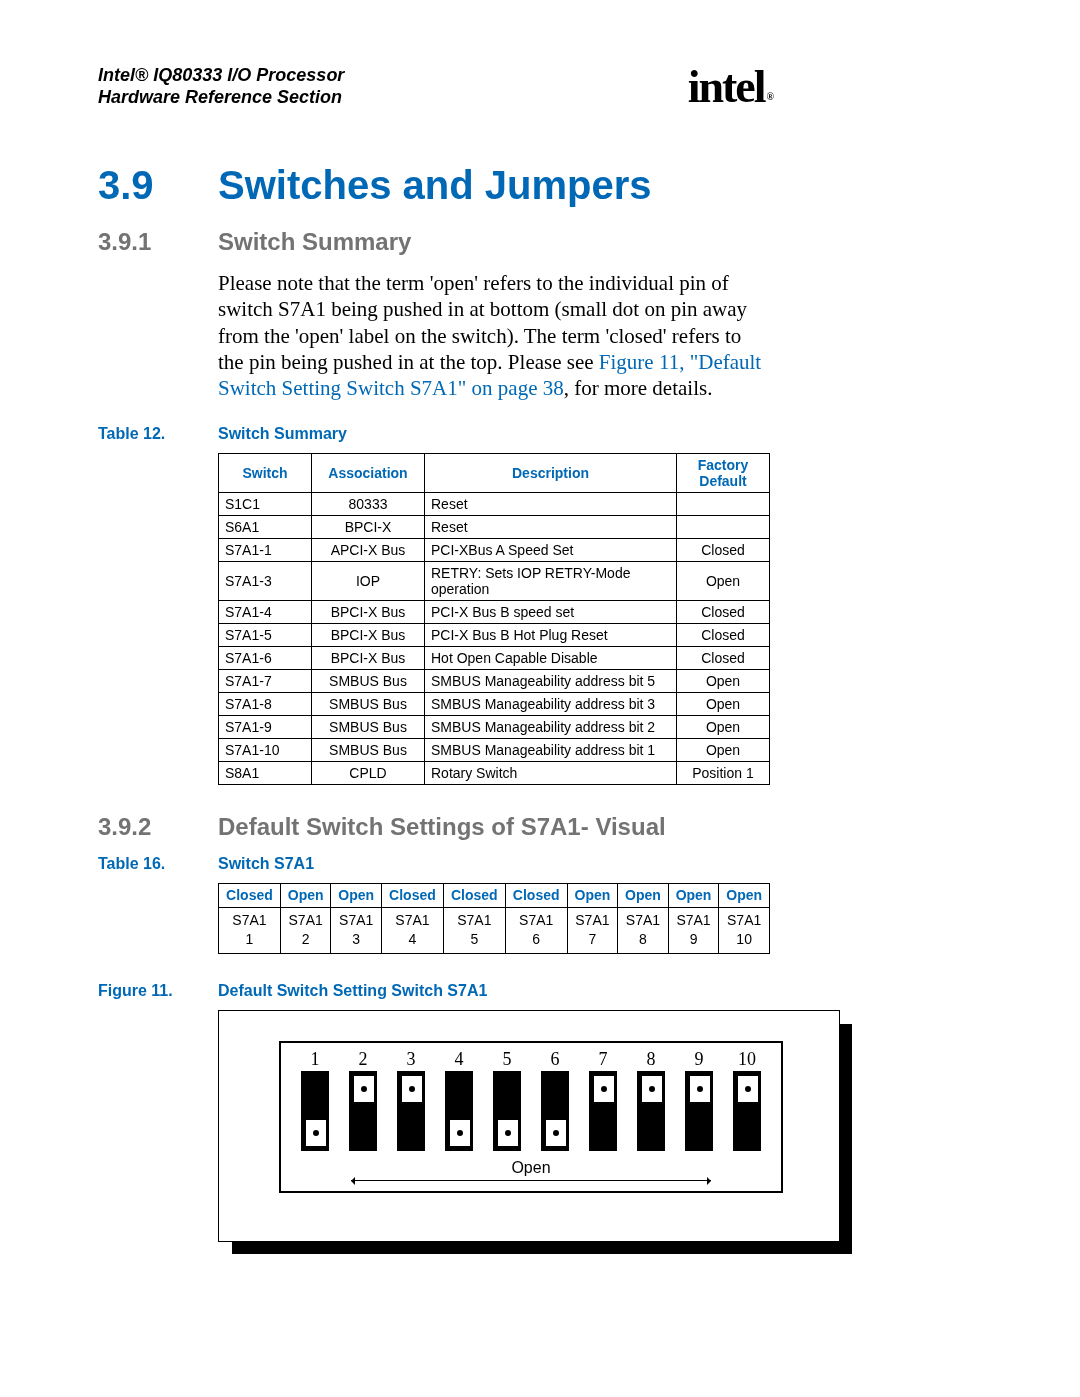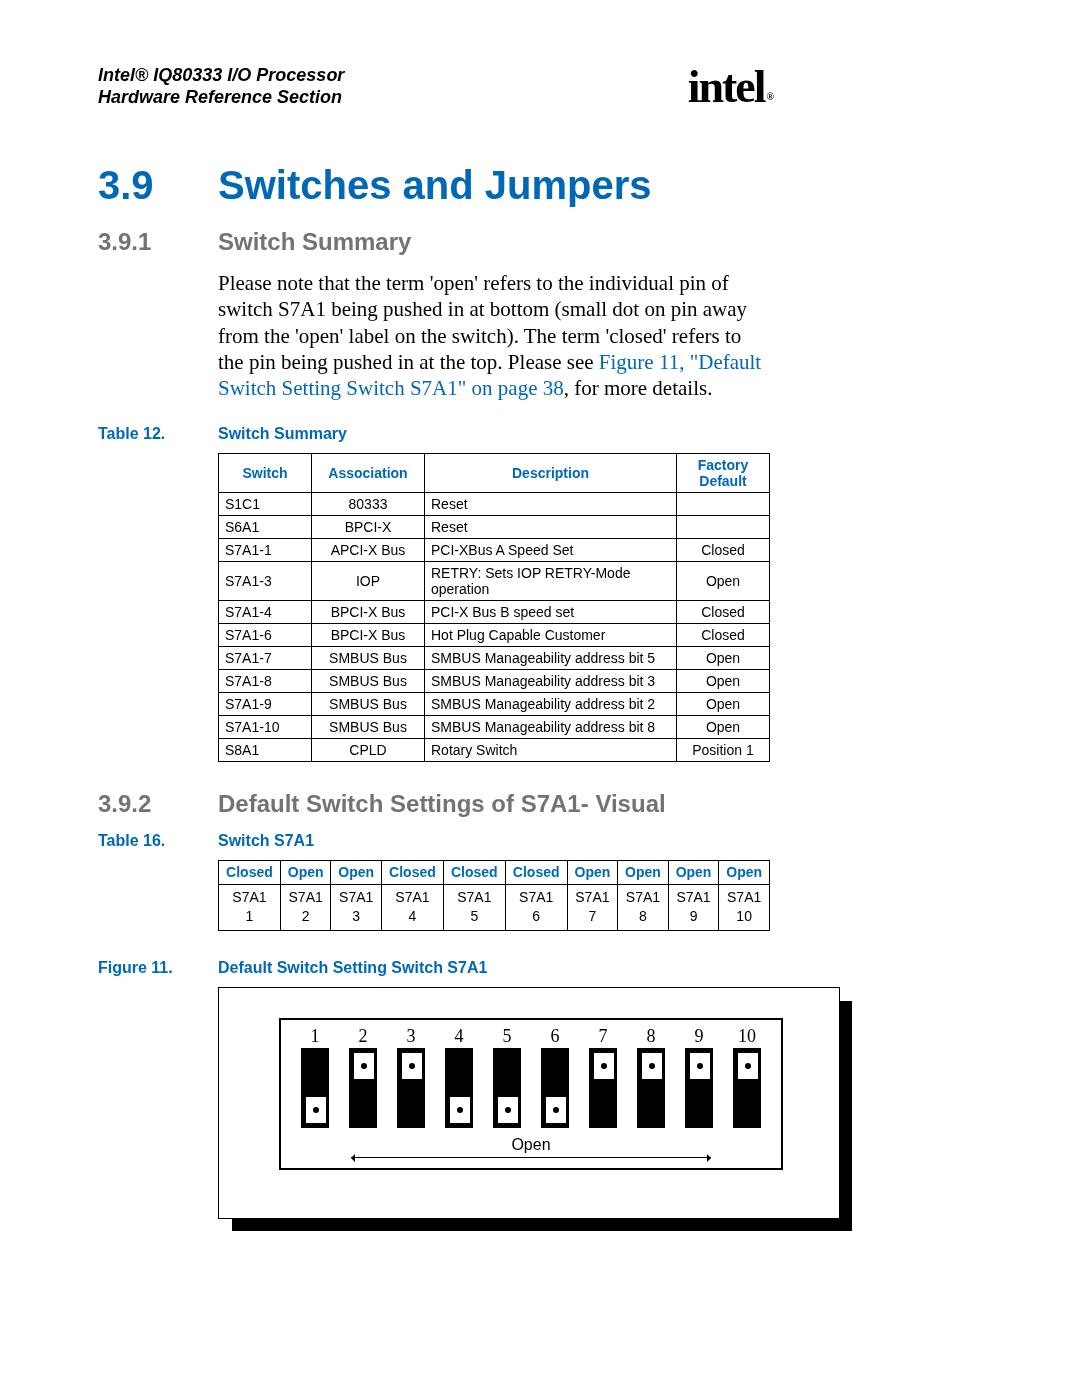--- a/index.html
+++ b/index.html
@@ -215,23 +215,29 @@
           <td>RETRY: Sets IOP RETRY-Mode operation</td>
           <td class="center">Open</td>
         </tr>
         <tr>
           <td>S7A1-4</td>
           <td class="center">BPCI-X Bus</td>
           <td>PCI-X Bus B speed set</td>
           <td class="center">Closed</td>
         </tr>
         <tr>
+          <td>S7A1-5</td>
+          <td class="center">BPCI-X Bus</td>
+          <td>PCI-X Bus B Hot Plug Reset</td>
+          <td class="center">Closed</td>
+        </tr>
+        <tr>
           <td>S7A1-6</td>
           <td class="center">BPCI-X Bus</td>
-          <td>Hot Plug Capable Customer</td>
+          <td>Hot Open Capable Disable</td>
           <td class="center">Closed</td>
         </tr>
         <tr>
           <td>S7A1-7</td>
           <td class="center">SMBUS Bus</td>
           <td>SMBUS Manageability address bit 5</td>
           <td class="center">Open</td>
         </tr>
         <tr>
           <td>S7A1-8</td>
@@ -241,21 +247,21 @@
         </tr>
         <tr>
           <td>S7A1-9</td>
           <td class="center">SMBUS Bus</td>
           <td>SMBUS Manageability address bit 2</td>
           <td class="center">Open</td>
         </tr>
         <tr>
           <td>S7A1-10</td>
           <td class="center">SMBUS Bus</td>
-          <td>SMBUS Manageability address bit 8</td>
+          <td>SMBUS Manageability address bit 1</td>
           <td class="center">Open</td>
         </tr>
         <tr>
           <td>S8A1</td>
           <td class="center">CPLD</td>
           <td>Rotary Switch</td>
           <td class="center">Position 1</td>
         </tr>
       </tbody>
   </table>

